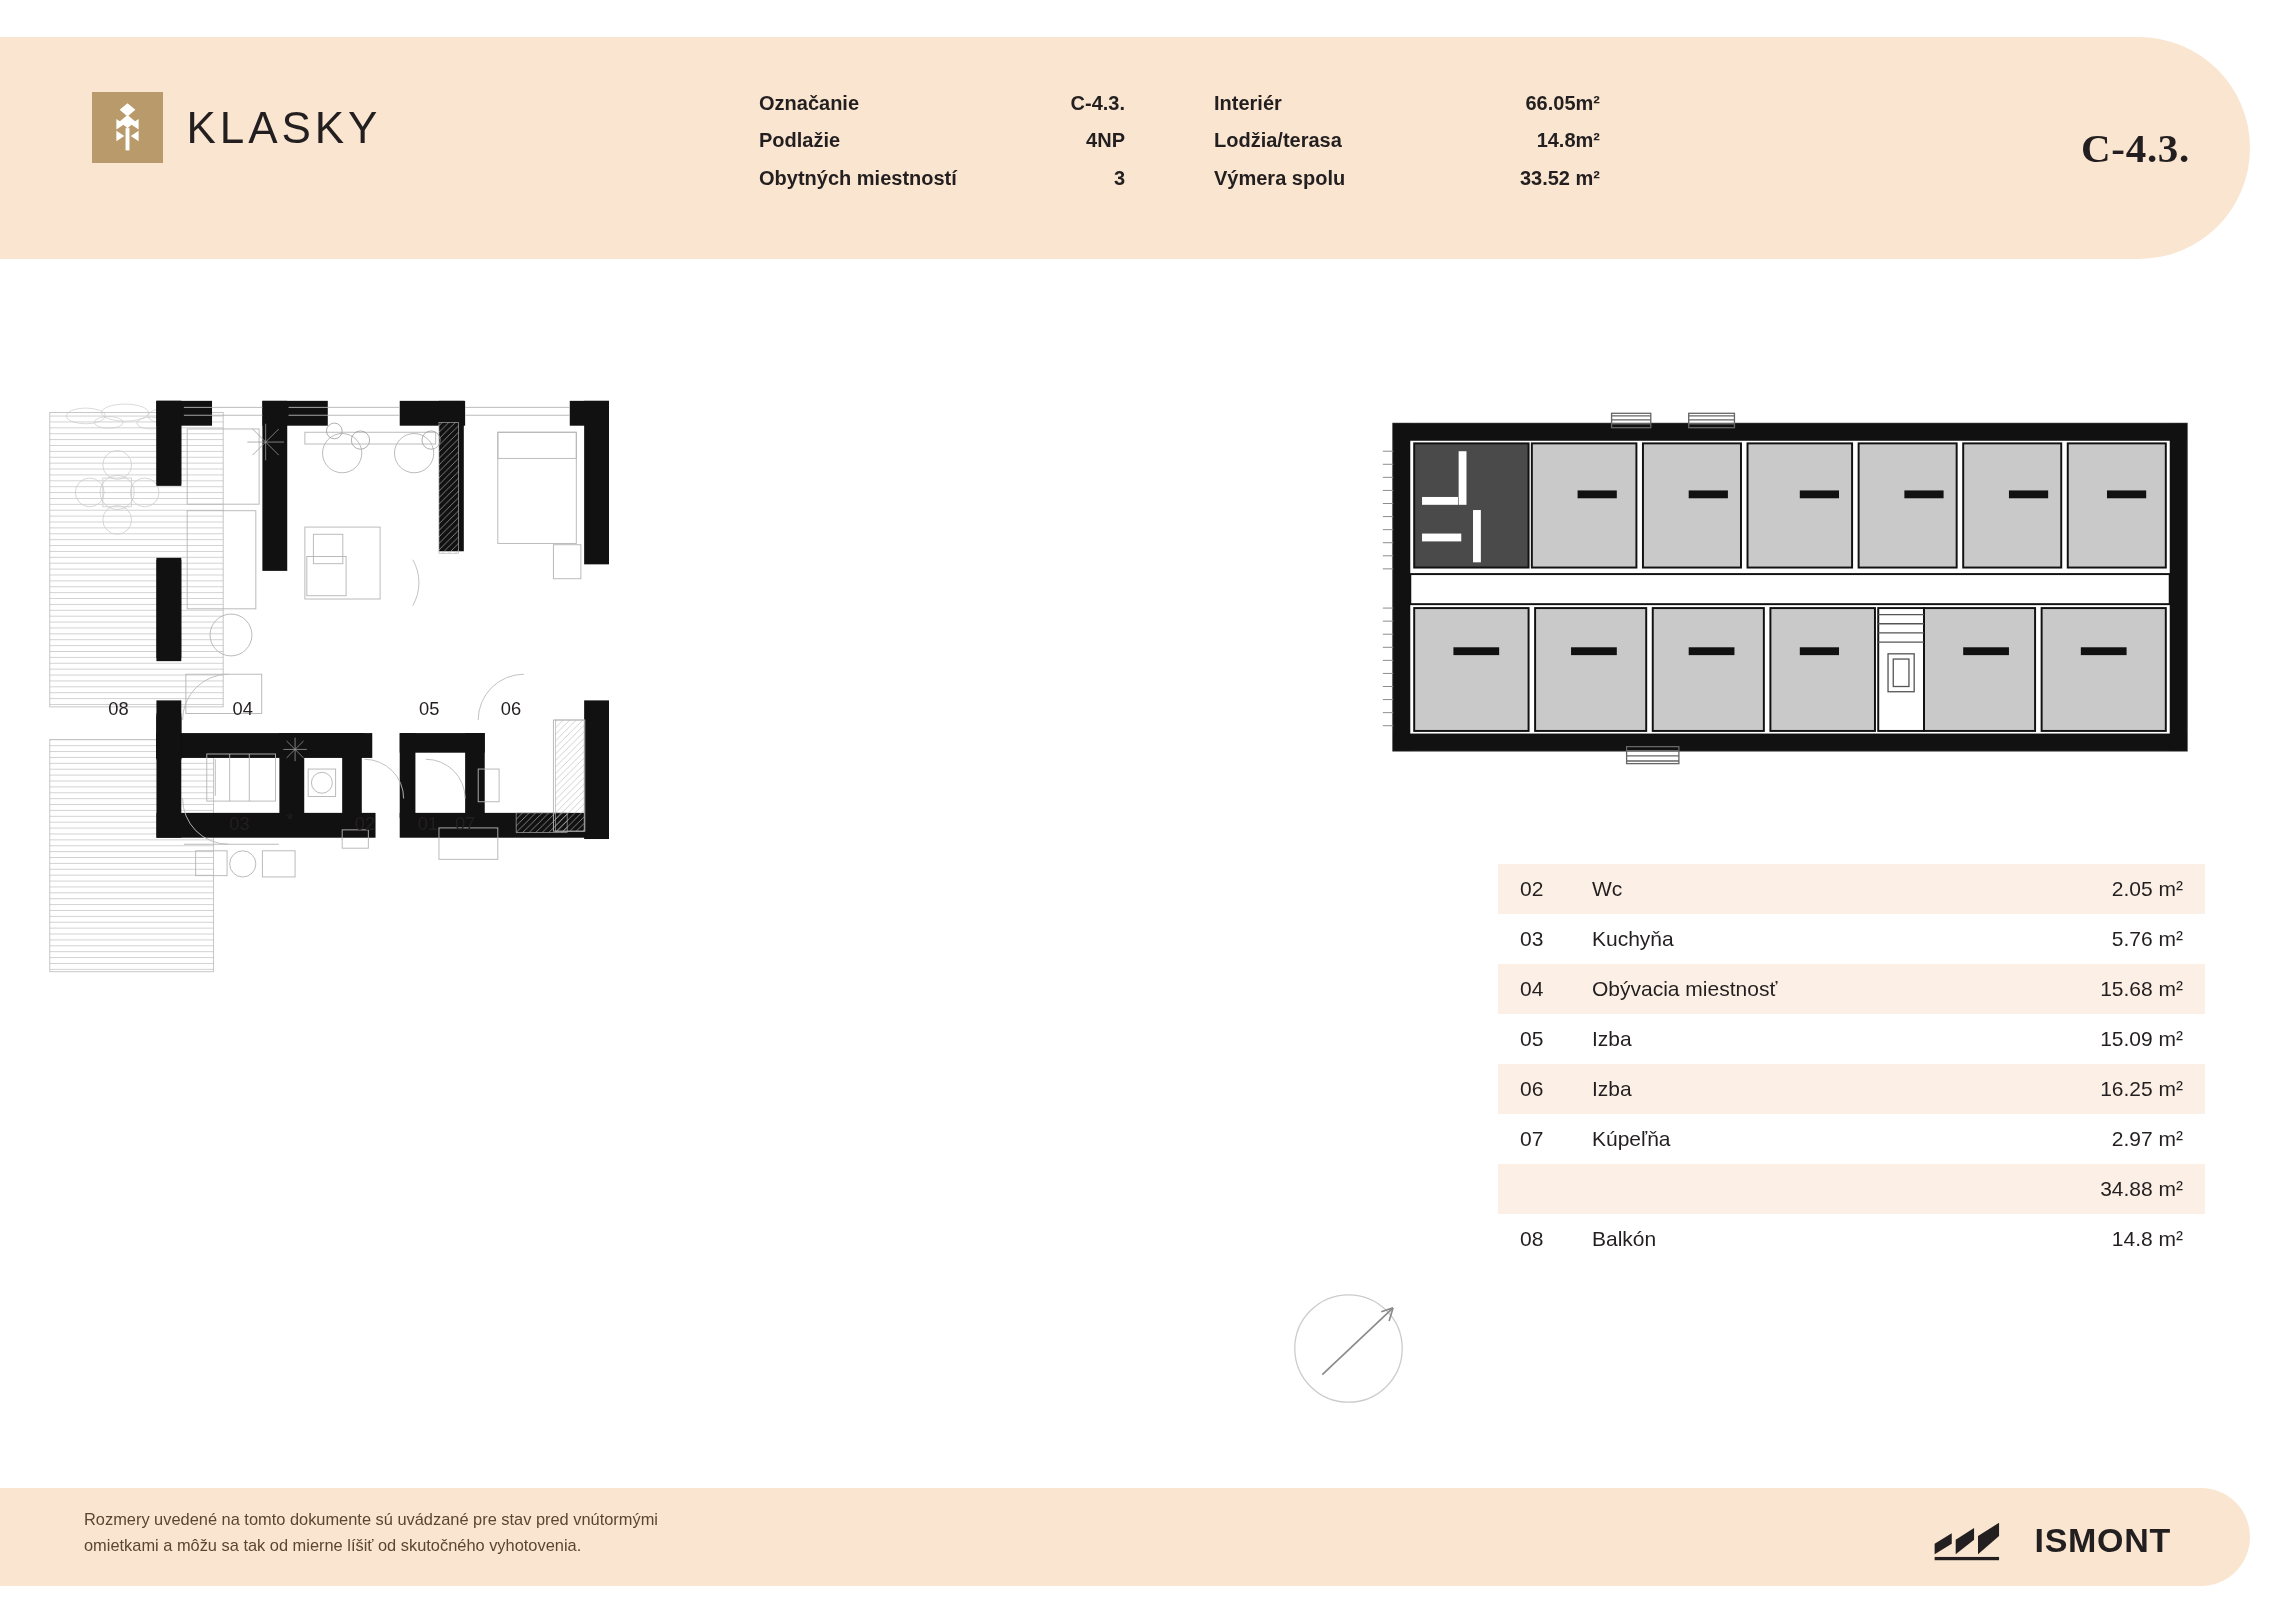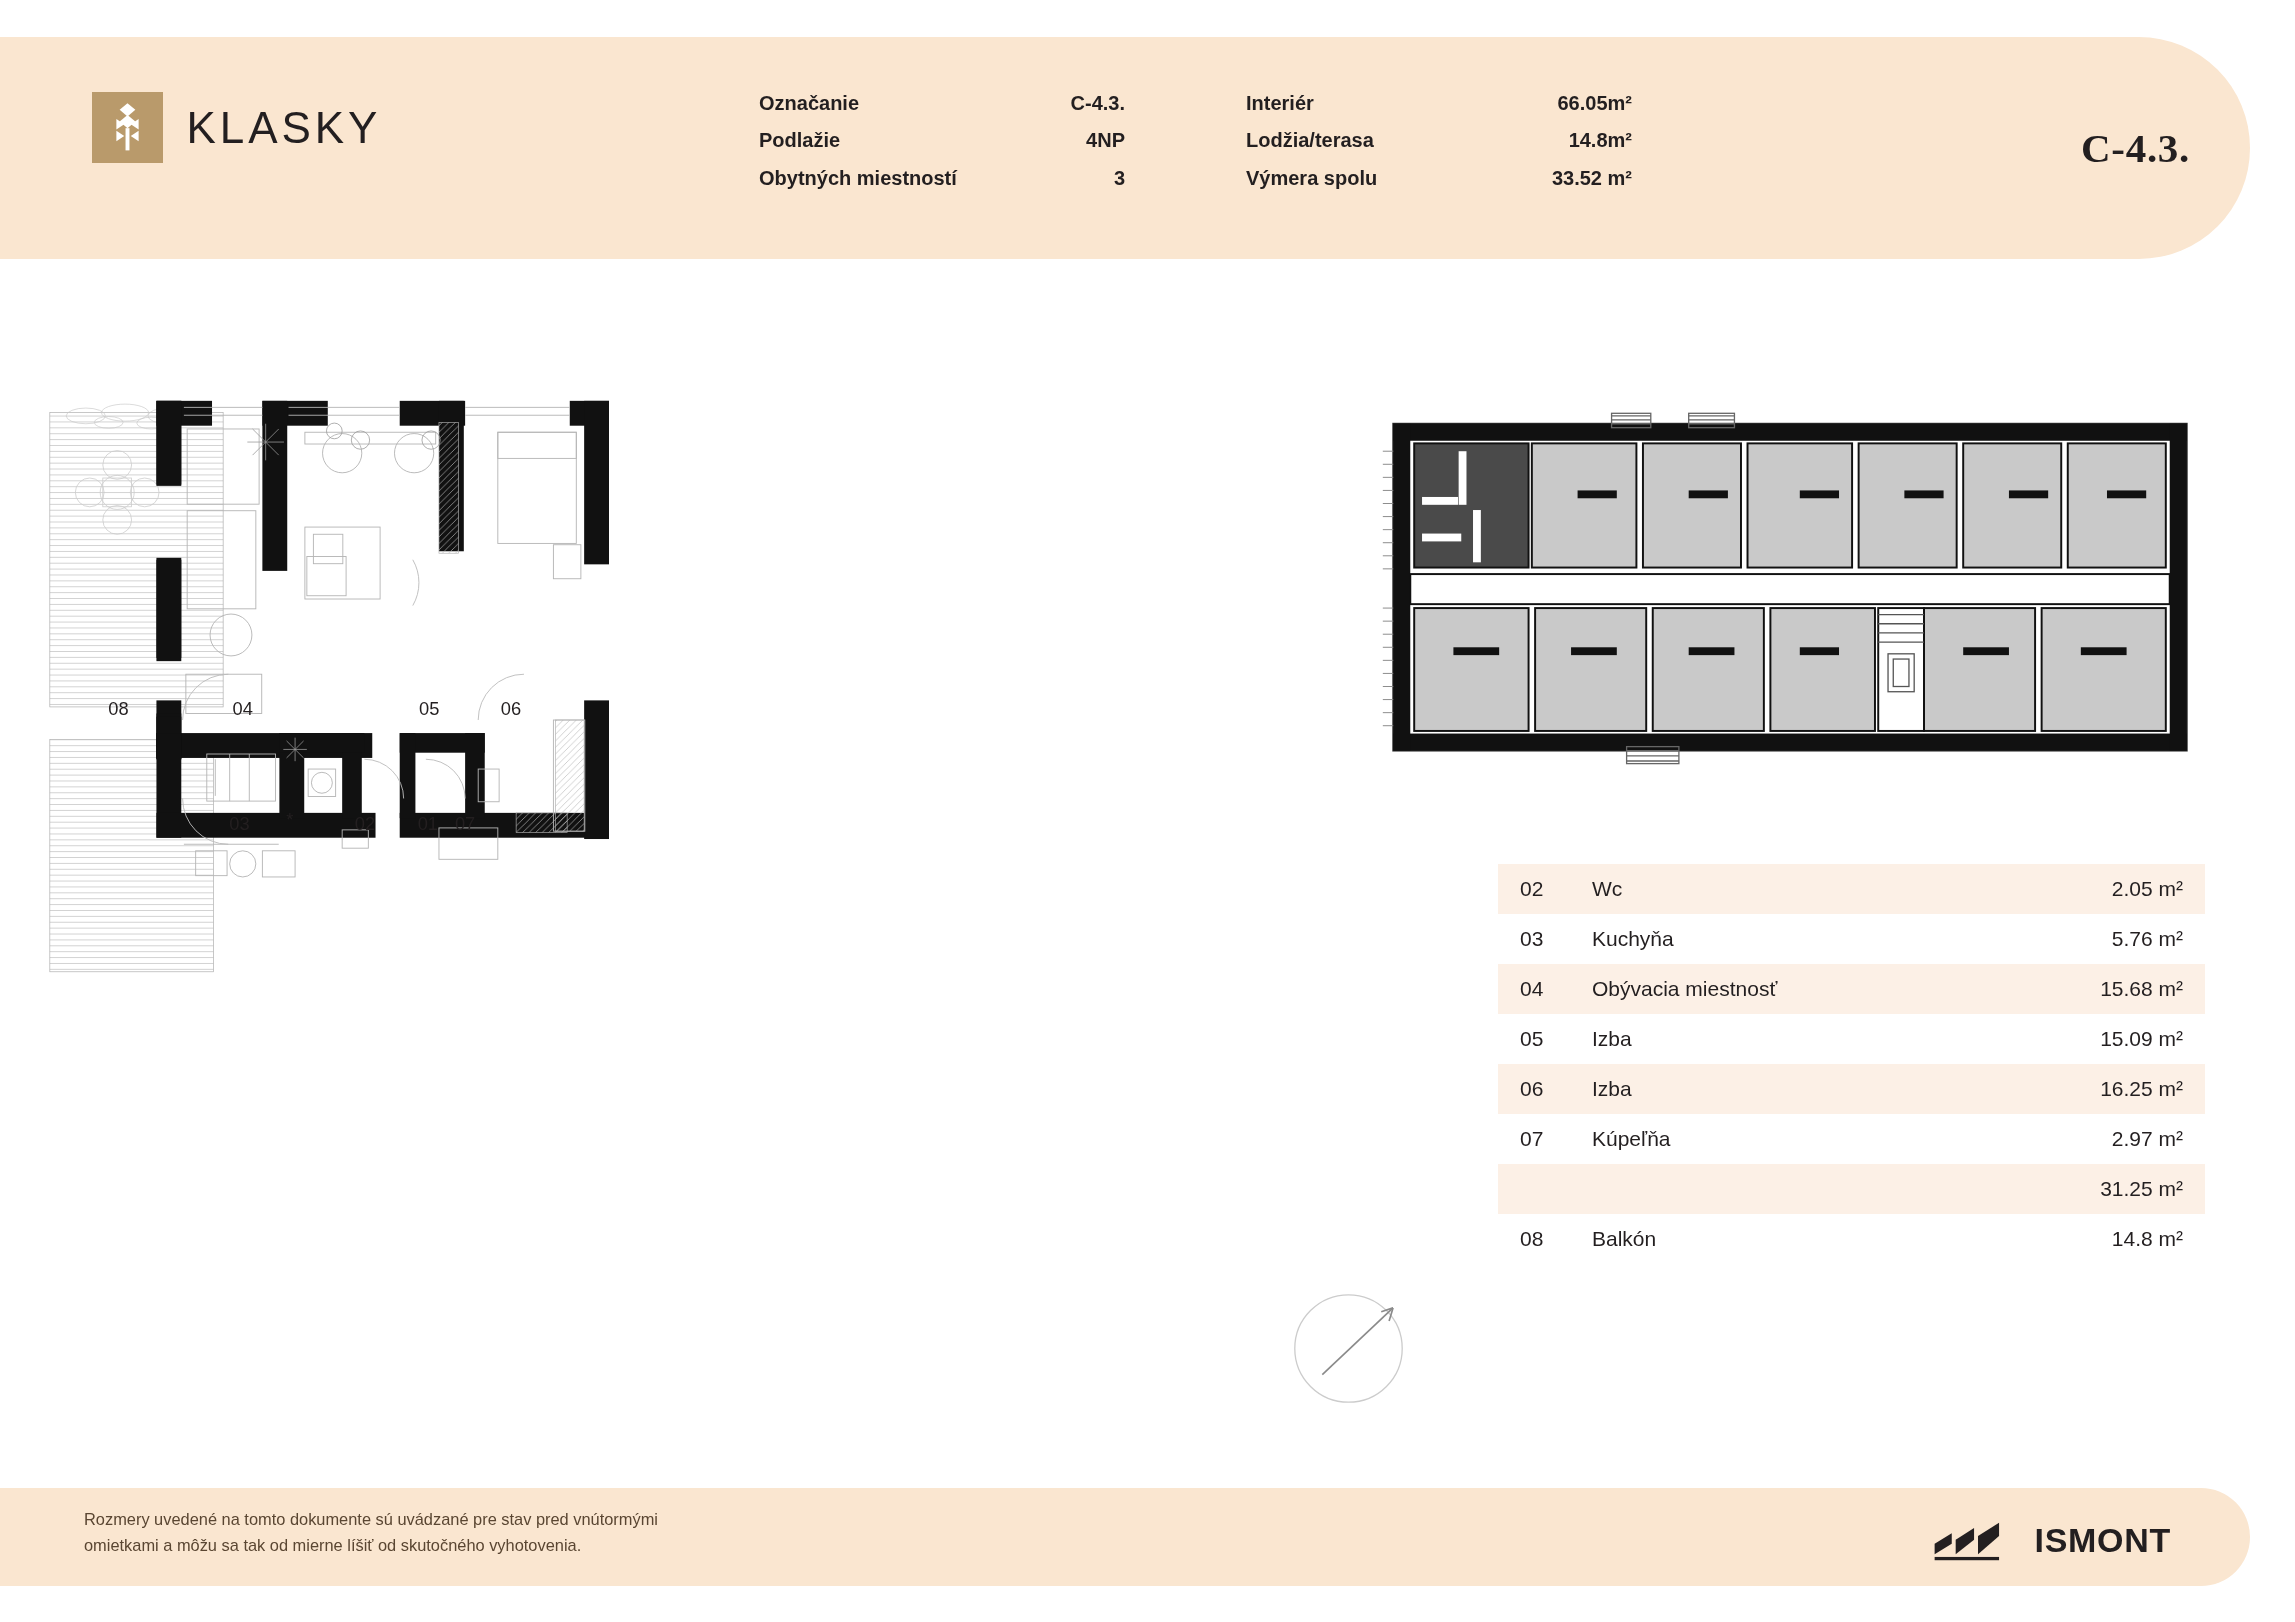--- a/index.html
+++ b/index.html
@@ -58,21 +58,21 @@
   #spec-col-2 { left: 1214px; width: 393px; }
   .spec-row {
     display: flex;
     justify-content: space-between;
     align-items: baseline;
     margin-bottom: 14.4px;
   }
   .spec-label { font-size: 20px; color: #231f20; font-weight: 700; }
   .spec-value { font-size: 20px; color: #231f20; font-weight: 700; }
   #spec-col-1 .spec-row { width: 366px; }
-  #spec-col-2 .spec-row { width: 386px; margin-left: 32px; }
+  #spec-col-2 .spec-row { width: 386px; }
 
   #unit-code {
     position: absolute;
     right: 105px;
     top: 124px;
     font-size: 41px;
     font-weight: 700;
     letter-spacing: 0.7px;
     font-family: "Liberation Serif", serif;
   }
@@ -482,21 +482,21 @@
     <span class="room-area">16.25 m²</span>
   </div>
   <div class="room-row">
     <span class="room-no">07</span>
     <span class="room-name">Kúpeľňa</span>
     <span class="room-area">2.97 m²</span>
   </div>
   <div class="room-row alt">
     <span class="room-no"></span>
     <span class="room-name"></span>
-    <span class="room-area">31.25 m²</span>
+    <span class="room-area">34.88 m²</span>
   </div>
   <div class="room-row">
     <span class="room-no">08</span>
     <span class="room-name">Balkón</span>
     <span class="room-area">14.8 m²</span>
   </div>
 </div>
 
 <div id="compass">
   <svg width="131" height="131" viewBox="0 0 200 200">

